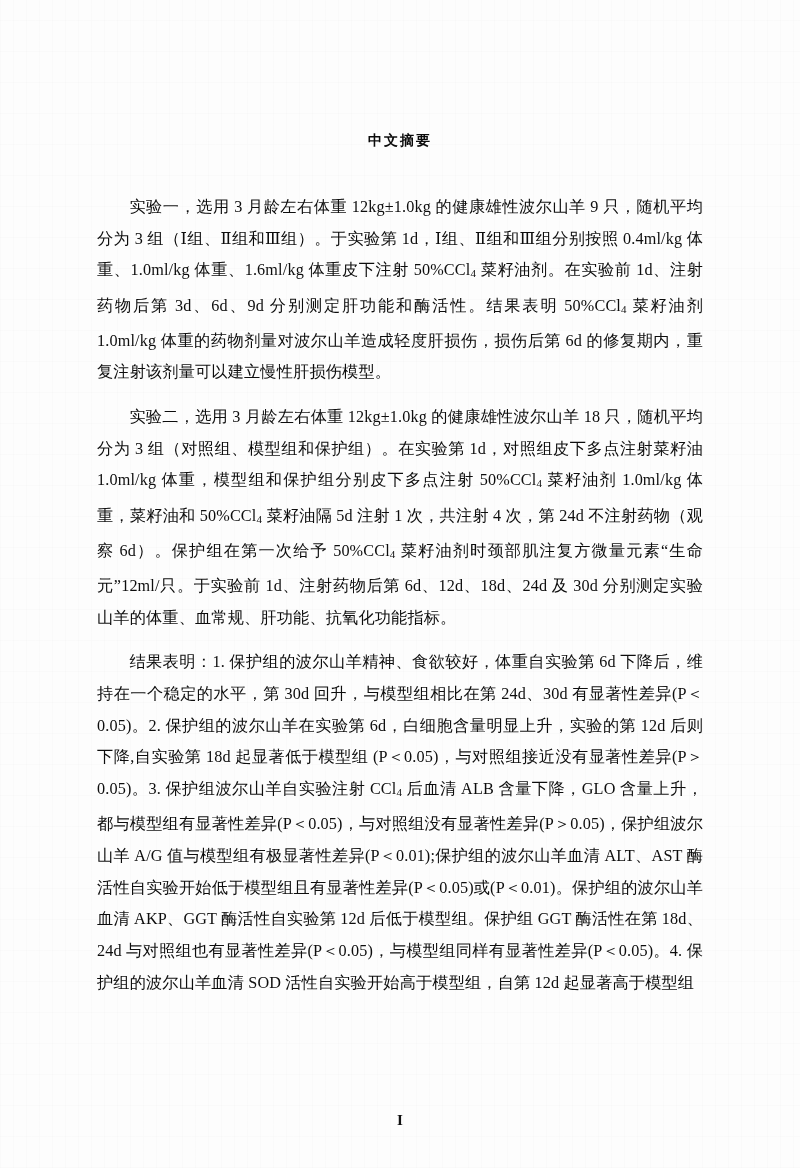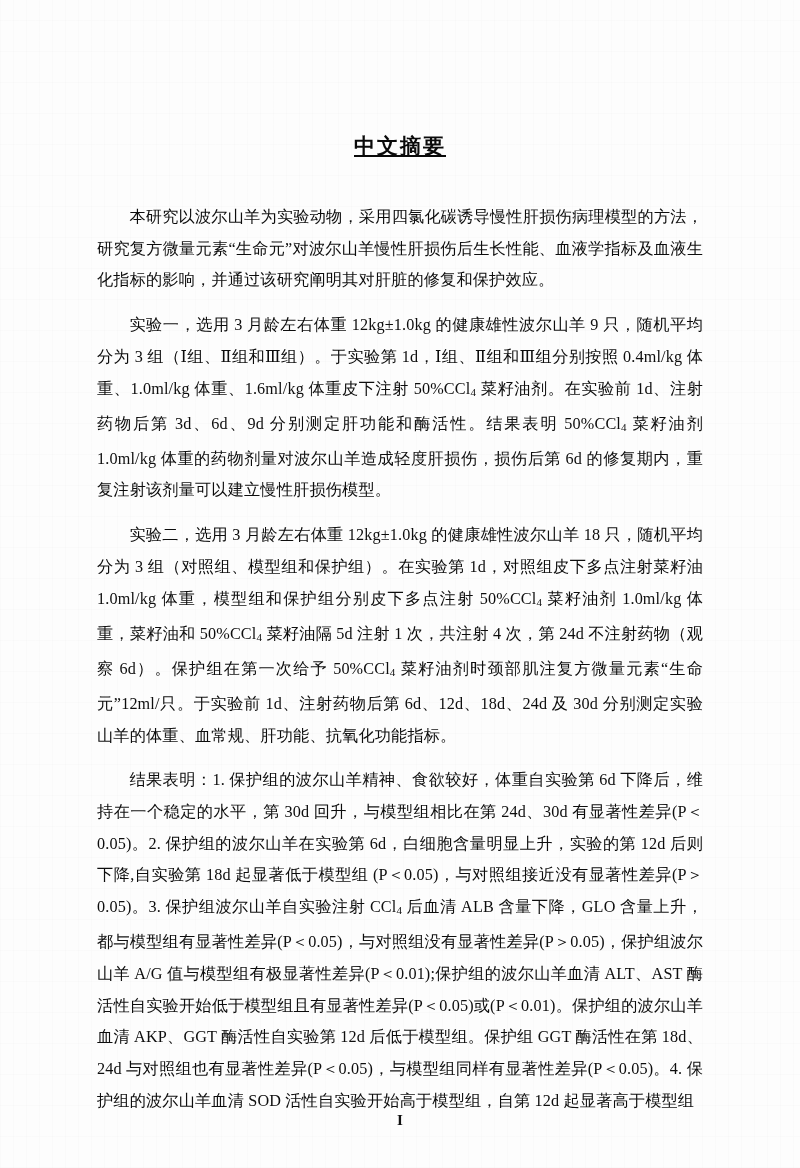--- a/index.html
+++ b/index.html
@@ -26,28 +26,27 @@
     pointer-events: none;
   }
   .content {
     position: absolute;
     left: 97px;
     top: 0;
     width: 606px;
   }
   .doc-title {
     text-align: center;
-    font-size: 21px;
+    font-size: 14px;
     font-weight: bold;
     letter-spacing: 2px;
     margin-top: 132px;
     margin-bottom: 0;
     font-family: "Liberation Sans", "DejaVu Sans", sans-serif;
     color: #0a0a0a;
-    text-decoration: underline;
   }
   .body-block {
     margin-top: 42px;
   }
   p.para {
     margin: 0;
     font-size: 16.2px;
     line-height: 31.7px;
     text-align: justify;
     text-justify: inter-character;
@@ -79,21 +78,20 @@
 
 <div class="page">
 
   <div class="scan-texture"></div>
 
   <div class="content">
 
     <h1 class="doc-title">中文摘要</h1>
 
     <div class="body-block">
-      <p class="para">本研究以波尔山羊为实验动物，采用四氯化碳诱导慢性肝损伤病理模型的方法，研究复方微量元素“生命元”对波尔山羊慢性肝损伤后生长性能、血液学指标及血液生化指标的影响，并通过该研究阐明其对肝脏的修复和保护效应。</p>
       <p class="para">实验一，选用 3 月龄左右体重 12kg±1.0kg 的健康雄性波尔山羊 9 只，随机平均分为 3 组（Ⅰ组、Ⅱ组和Ⅲ组）。于实验第 1d，Ⅰ组、Ⅱ组和Ⅲ组分别按照 0.4ml/kg 体重、1.0ml/kg 体重、1.6ml/kg 体重皮下注射 50%CCl<sub>4</sub> 菜籽油剂。在实验前 1d、注射药物后第 3d、6d、9d 分别测定肝功能和酶活性。结果表明 50%CCl<sub>4</sub> 菜籽油剂 1.0ml/kg 体重的药物剂量对波尔山羊造成轻度肝损伤，损伤后第 6d 的修复期内，重复注射该剂量可以建立慢性肝损伤模型。</p>
       <p class="para">实验二，选用 3 月龄左右体重 12kg±1.0kg 的健康雄性波尔山羊 18 只，随机平均分为 3 组（对照组、模型组和保护组）。在实验第 1d，对照组皮下多点注射菜籽油 1.0ml/kg 体重，模型组和保护组分别皮下多点注射 50%CCl<sub>4</sub> 菜籽油剂 1.0ml/kg 体重，菜籽油和 50%CCl<sub>4</sub> 菜籽油隔 5d 注射 1 次，共注射 4 次，第 24d 不注射药物（观察 6d）。保护组在第一次给予 50%CCl<sub>4</sub> 菜籽油剂时颈部肌注复方微量元素“生命元”12ml/只。于实验前 1d、注射药物后第 6d、12d、18d、24d 及 30d 分别测定实验山羊的体重、血常规、肝功能、抗氧化功能指标。</p>
       <p class="para">结果表明：1. 保护组的波尔山羊精神、食欲较好，体重自实验第 6d 下降后，维持在一个稳定的水平，第 30d 回升，与模型组相比在第 24d、30d 有显著性差异(P＜0.05)。2. 保护组的波尔山羊在实验第 6d，白细胞含量明显上升，实验的第 12d 后则下降,自实验第 18d 起显著低于模型组 (P＜0.05)，与对照组接近没有显著性差异(P＞0.05)。3. 保护组波尔山羊自实验注射 CCl<sub>4</sub> 后血清 ALB 含量下降，GLO 含量上升，都与模型组有显著性差异(P＜0.05)，与对照组没有显著性差异(P＞0.05)，保护组波尔山羊 A/G 值与模型组有极显著性差异(P＜0.01);保护组的波尔山羊血清 ALT、AST 酶活性自实验开始低于模型组且有显著性差异(P＜0.05)或(P＜0.01)。保护组的波尔山羊血清 AKP、GGT 酶活性自实验第 12d 后低于模型组。保护组 GGT 酶活性在第 18d、24d 与对照组也有显著性差异(P＜0.05)，与模型组同样有显著性差异(P＜0.05)。4. 保护组的波尔山羊血清 SOD 活性自实验开始高于模型组，自第 12d 起显著高于模型组</p>
     </div>
 
   </div>
 
   <div class="page-number">I</div>
 
 </div>

